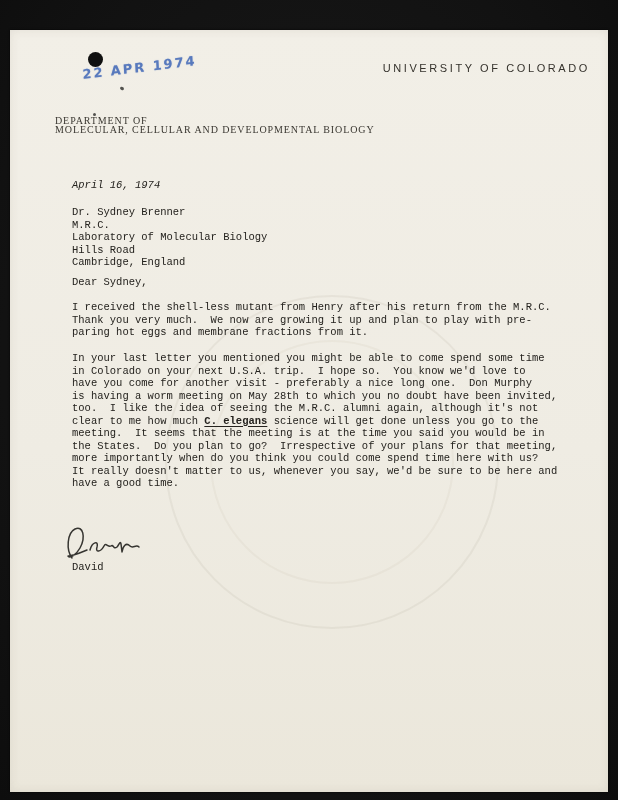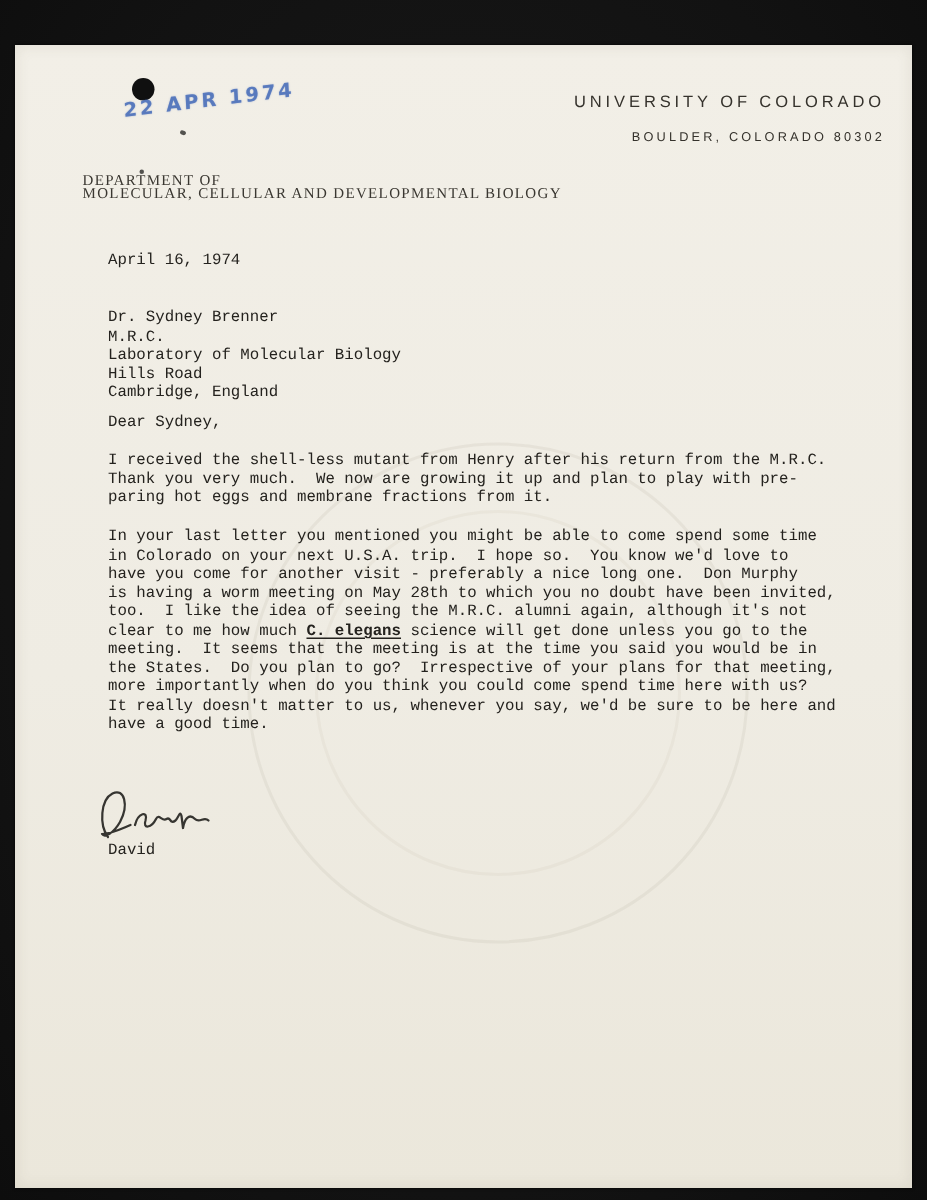--- a/index.html
+++ b/index.html
@@ -75,21 +75,21 @@
   }
   .t {
     position: absolute;
     left: 62px;
     color: #24221e;
     font-size: 10.5px;
     line-height: 12.5px;
     white-space: pre-wrap;
     width: 510px;
   }
-  .t-date       { top: 138px; }
+  .t-date       { top: 149px; font-style: italic; }
   .t-recipient  { top: 176px; }
   .t-salutation { top: 246px; }
   .t-para1      { top: 271px; }
   .t-para2      { top: 322px; }
   .t-closing    { top: 482px; }
   .t-typedname  { top: 531px; }
   .t-initials   { top: 596px; }
   .u { text-decoration: underline; text-underline-offset: 2px; font-weight: bold; }
   .signature {
     position: absolute; left: 50px; top: 492px;
@@ -111,21 +111,20 @@
   <div class="paper">
 
     <div class="punch-hole"></div>
 
     <div class="stamp">22 APR 1974</div>
     <div class="pen-mark m1"></div>
     <div class="pen-mark m2"></div>
 
     <div class="letterhead">
       <div class="univ">UNIVERSITY OF COLORADO</div>
-      <div class="addr">BOULDER, COLORADO 80302</div>
     </div>
 
     <div class="dept">
       <div>DEPARTMENT OF</div>
       <div>MOLECULAR, CELLULAR AND DEVELOPMENTAL BIOLOGY</div>
     </div>
 
     <div class="watermark-outer"></div>
     <div class="watermark-inner"></div>
 

